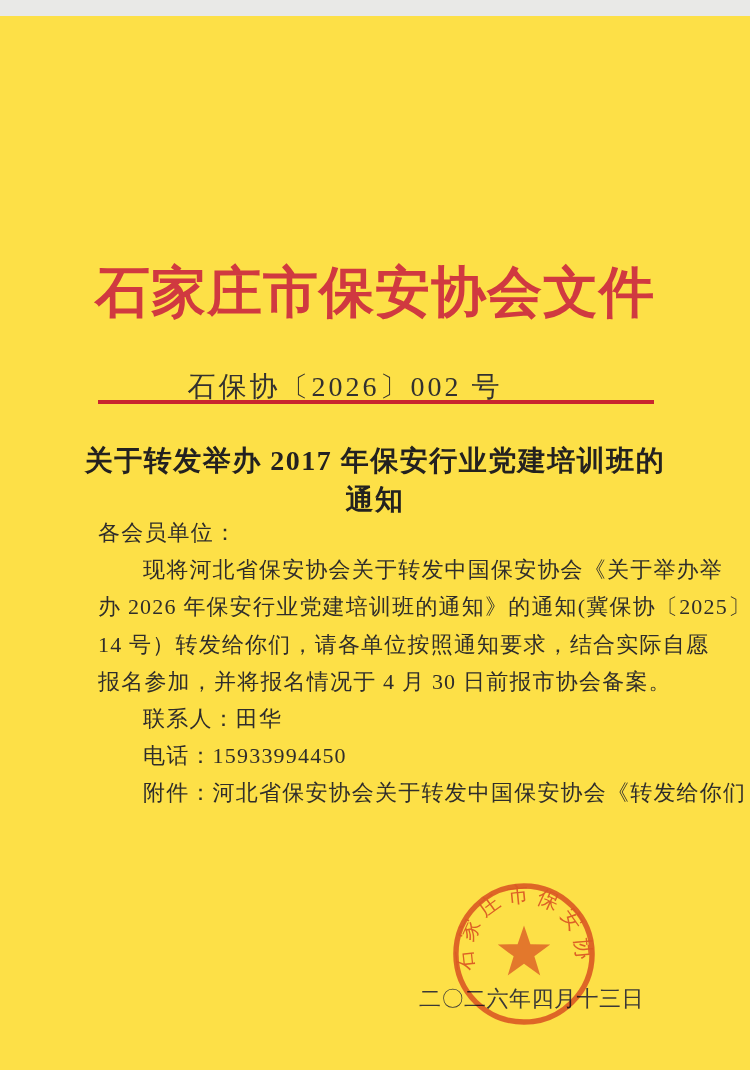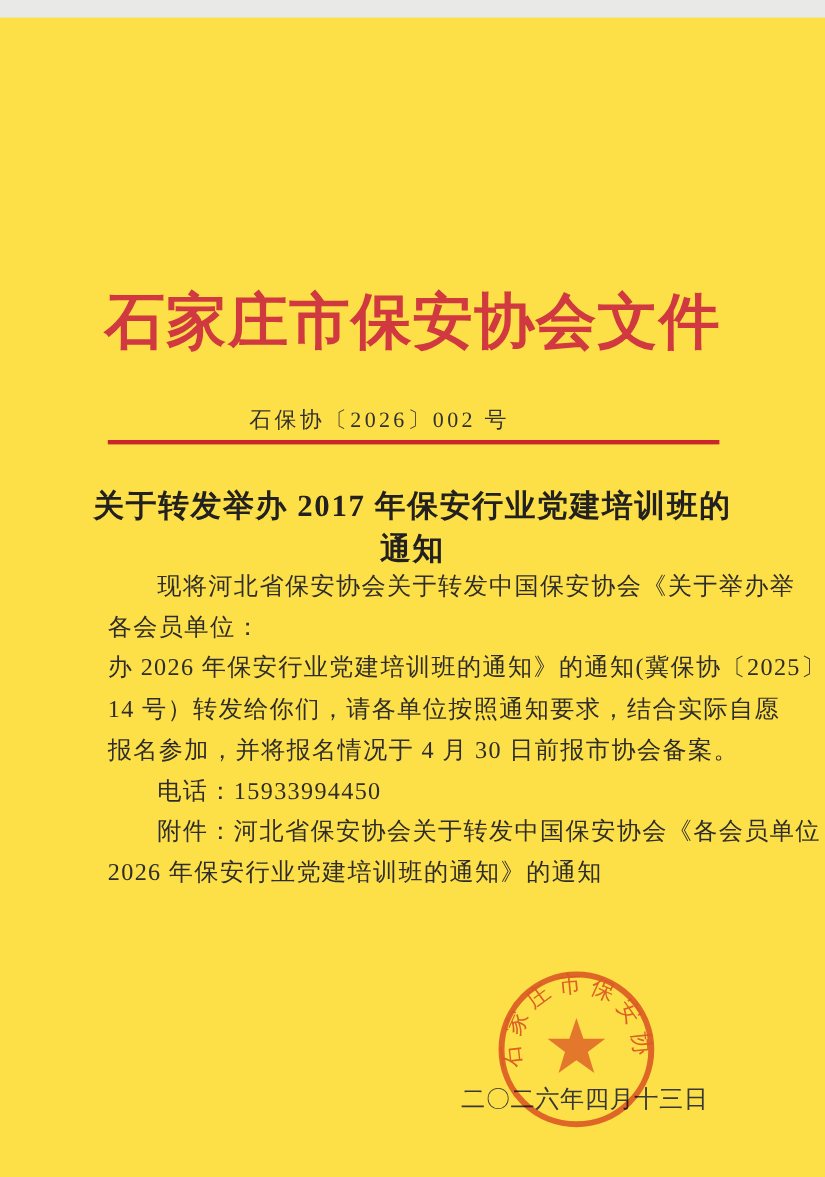--- a/index.html
+++ b/index.html
@@ -36,21 +36,21 @@
     color: #d03940;
     white-space: nowrap;
   }
 
   .doc-number {
     position: absolute;
     top: 352px;
     left: 0;
     width: 690px;
     text-align: center;
-    font-size: 20px;
+    font-size: 28px;
     letter-spacing: 3px;
     color: #33312f;
   }
 
   .red-rule {
     position: absolute;
     top: 384px;
     left: 98px;
     width: 556px;
     height: 4px;
@@ -121,34 +121,36 @@
   <div class="doc-number">石保协〔2026〕002 号</div>
 
   <div class="red-rule"></div>
 
   <div class="doc-title">
     <div>关于转发举办 2017 年保安行业党建培训班的</div>
     <div>通知</div>
   </div>
 
   <div class="body-block">
+    <div class="line">各会员单位：</div>
     <div class="line indent">现将河北省保安协会关于转发中国保安协会《关于举办举</div>
-    <div class="line">各会员单位：</div>
     <div class="line">办 2026 年保安行业党建培训班的通知》的通知(冀保协〔2025〕</div>
     <div class="line">14 号）转发给你们，请各单位按照通知要求，结合实际自愿</div>
     <div class="line">报名参加，并将报名情况于 4 月 30 日前报市协会备案。</div>
 
+    <div class="line indent">
+      <span>联系人：</span><span>田华</span>
+    </div>
 
     <div class="line indent">
       <span>电话：</span><span>15933994450</span>
     </div>
 
 
-    <div class="line indent">附件：河北省保安协会关于转发中国保安协会《各会员单位</div>
-    <div class="line">2026 年保安行业党建培训班的通知》的通知</div>
+    <div class="line indent">附件：河北省保安协会关于转发中国保安协会《转发给你们</div>
   </div>
 
   <div class="date-line">二〇二六年四月十三日</div>
 
   <div class="seal">
     <svg viewBox="0 0 150 150" width="148" height="148">
       <circle cx="75" cy="75" r="69" fill="none" stroke="#d8506a" stroke-width="5.5" opacity="0.9"></circle>
       <polygon points="75,46 81.5,65.1 101.6,65.3 85.5,77.4 91.5,96.7 75,85 58.5,96.7 64.5,77.4 48.4,65.3 68.5,65.1" fill="#dc607a" opacity="0.85"></polygon>
       <path id="sealTextArc" d="M 25.2 93.1 A 53 53 0 1 1 124.8 93.1" fill="none" stroke="none"></path>
       <text font-size="21.5" fill="#d8506a" opacity="0.95" style="font-family:&quot;Liberation Serif&quot;,&quot;DejaVu Serif&quot;,serif;">

